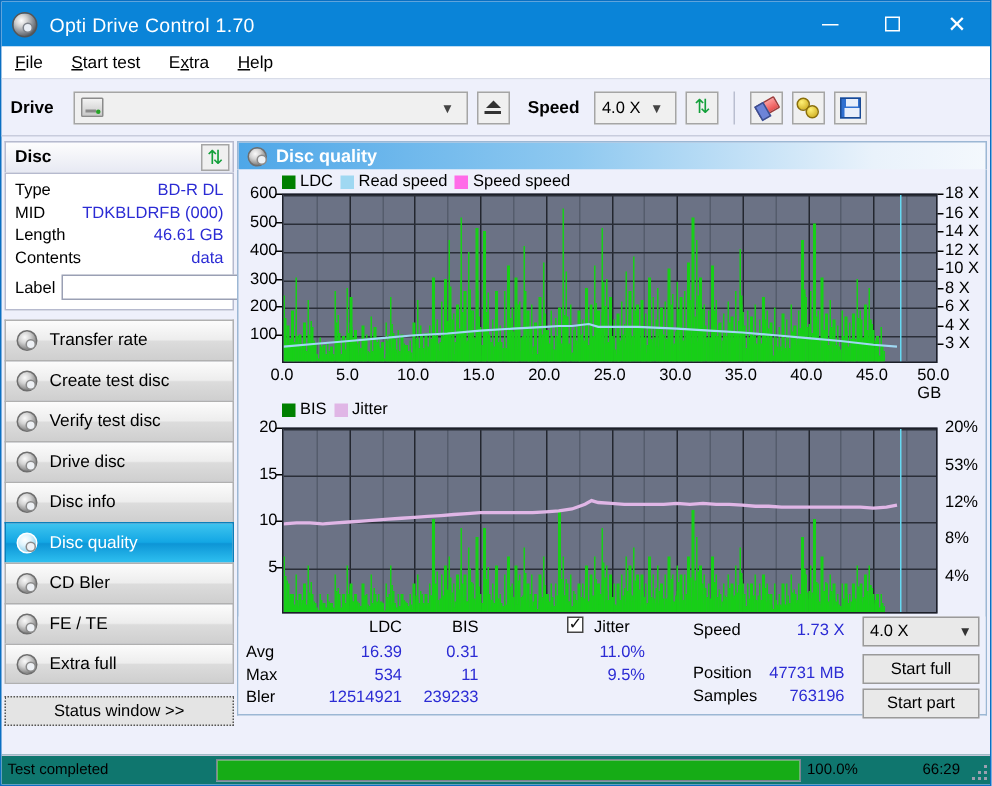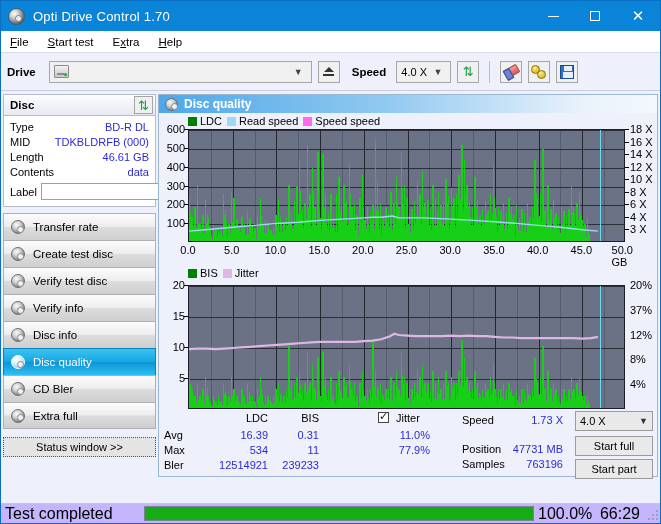--- a/index.html
+++ b/index.html
@@ -204,22 +204,22 @@
   }
   .scombo {
     position:absolute; height:20px; background:#e9e9e9; border:1px solid #9a9a9a;
     display:flex; align-items:center; padding:0 4px; font-size:11px;
   }
   .scombo .caret { margin-left:auto; font-size:9px; color:#333; }
 
   
   .statusbar {
     position:absolute; left:0; bottom:0; width:100%; height:20px;
-    background:#c4b5fd; border-top:1px solid #c2c6d8; display:flex; align-items:center;
-    font-size:16px;
+    background:#0f766e; border-top:1px solid #c2c6d8; display:flex; align-items:center;
+    font-size:10px;
   }
   .sb-text { padding-left:4px; width:143px; }
   .sb-prog { flex:1; height:15px; border:1px solid #7d8293; background:#fff; position:relative; margin-right:4px; }
   .sb-fill { position:absolute; left:0; top:0; bottom:0; background:#16ac16; }
   .sb-pct { width:52px; }
   .sb-time { width:56px; text-align:right; padding-right:6px; }
   .grip { width:12px; height:12px; position:relative; margin-right:2px; }
   .grip i { position:absolute; width:2px; height:2px; background:#9aa0b0; }
 </style>
 </head>
@@ -325,33 +325,37 @@
         <div class="navitem">
           <span class="nav-ico"></span>
           <span>Create test disc</span>
         </div>
         <div class="navitem">
           <span class="nav-ico"></span>
           <span>Verify test disc</span>
         </div>
         <div class="navitem">
           <span class="nav-ico"></span>
-          <span>Verify info</span>
+          <span>Drive disc</span>
         </div>
         <div class="navitem">
           <span class="nav-ico"></span>
           <span>Disc info</span>
         </div>
         <div class="navitem sel">
           <span class="nav-ico"></span>
           <span>Disc quality</span>
         </div>
         <div class="navitem">
           <span class="nav-ico"></span>
           <span>CD Bler</span>
+        </div>
+        <div class="navitem">
+          <span class="nav-ico"></span>
+          <span>FE / TE</span>
         </div>
         <div class="navitem">
           <span class="nav-ico"></span>
           <span>Extra full</span>
         </div>
       </div>
 
       <div class="statuswin">Status window &gt;&gt;</div>
     </div>
 
@@ -2065,21 +2069,21 @@
             <div class="tickmark" style="left: 25px; top: 113px;"></div>
             <div class="ytick" style="top: 82px; right: 469px;">10</div>
             <div class="tickmark" style="left: 25px; top: 82px;"></div>
             <div class="ytick" style="top: 51px; right: 469px;">15</div>
             <div class="tickmark" style="left: 25px; top: 51px;"></div>
             <div class="ytick" style="top: 20px; right: 469px;">20</div>
             <div class="tickmark" style="left: 25px; top: 20px;"></div>
             <div style="position: absolute; left: 471px; top: 119.2px; transform: translateY(-50%); font-size: 11px;">4%</div>
             <div style="position: absolute; left: 471px; top: 94.4px; transform: translateY(-50%); font-size: 11px;">8%</div>
             <div style="position: absolute; left: 471px; top: 69.6px; transform: translateY(-50%); font-size: 11px;">12%</div>
-            <div style="position: absolute; left: 471px; top: 44.8px; transform: translateY(-50%); font-size: 11px;">37%</div>
+            <div style="position: absolute; left: 471px; top: 44.8px; transform: translateY(-50%); font-size: 11px;">53%</div>
             <div style="position: absolute; left: 471px; top: 20px; transform: translateY(-50%); font-size: 11px;">20%</div>
             <div style="position: absolute; left: 29px; top: 146px; transform: translateX(-50%); font-size: 11px;">0.0</div>
             <div style="position: absolute; left: 72.7px; top: 146px; transform: translateX(-50%); font-size: 11px;">5.0</div>
             <div style="position: absolute; left: 116.4px; top: 146px; transform: translateX(-50%); font-size: 11px;">10.0</div>
             <div style="position: absolute; left: 160.1px; top: 146px; transform: translateX(-50%); font-size: 11px;">15.0</div>
             <div style="position: absolute; left: 203.8px; top: 146px; transform: translateX(-50%); font-size: 11px;">20.0</div>
             <div style="position: absolute; left: 247.5px; top: 146px; transform: translateX(-50%); font-size: 11px;">25.0</div>
             <div style="position: absolute; left: 291.2px; top: 146px; transform: translateX(-50%); font-size: 11px;">30.0</div>
             <div style="position: absolute; left: 334.9px; top: 146px; transform: translateX(-50%); font-size: 11px;">35.0</div>
             <div style="position: absolute; left: 378.6px; top: 146px; transform: translateX(-50%); font-size: 11px;">40.0</div>
@@ -2095,21 +2099,21 @@
           <div class="cell st-k" style="left:237px;top:1px;">Jitter</div>
 
           <div class="cell st-k" style="left:5px;top:18px;">Avg</div>
           <div class="cell st-v" style="left:49px;top:18px;width:60px;text-align:right;">16.39</div>
           <div class="cell st-v" style="left:115px;top:18px;width:45px;text-align:right;">0.31</div>
           <div class="cell st-v" style="left:216px;top:18px;width:55px;text-align:right;">11.0%</div>
 
           <div class="cell st-k" style="left:5px;top:33px;">Max</div>
           <div class="cell st-v" style="left:49px;top:33px;width:60px;text-align:right;">534</div>
           <div class="cell st-v" style="left:115px;top:33px;width:45px;text-align:right;">11</div>
-          <div class="cell st-v" style="left:216px;top:33px;width:55px;text-align:right;">77.9%</div>
+          <div class="cell st-v" style="left:216px;top:33px;width:55px;text-align:right;">9.5%</div>
 
           <div class="cell st-k" style="left:5px;top:48px;">Bler</div>
           <div class="cell st-v" style="left:44px;top:48px;width:65px;text-align:right;">12514921</div>
           <div class="cell st-v" style="left:110px;top:48px;width:50px;text-align:right;">239233</div>
 
           <div class="cell st-k" style="left:303px;top:3px;">Speed</div>
           <div class="cell st-v" style="left:352px;top:3px;width:52px;text-align:right;">1.73 X</div>
           <div class="cell st-k" style="left:303px;top:32px;">Position</div>
           <div class="cell st-v" style="left:340px;top:32px;width:64px;text-align:right;">47731 MB</div>
           <div class="cell st-k" style="left:303px;top:47px;">Samples</div>

